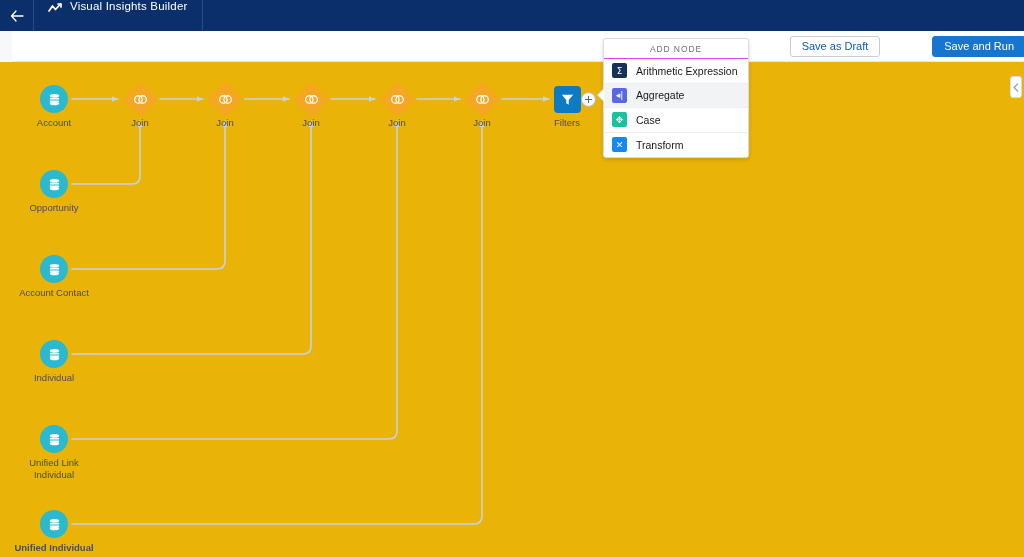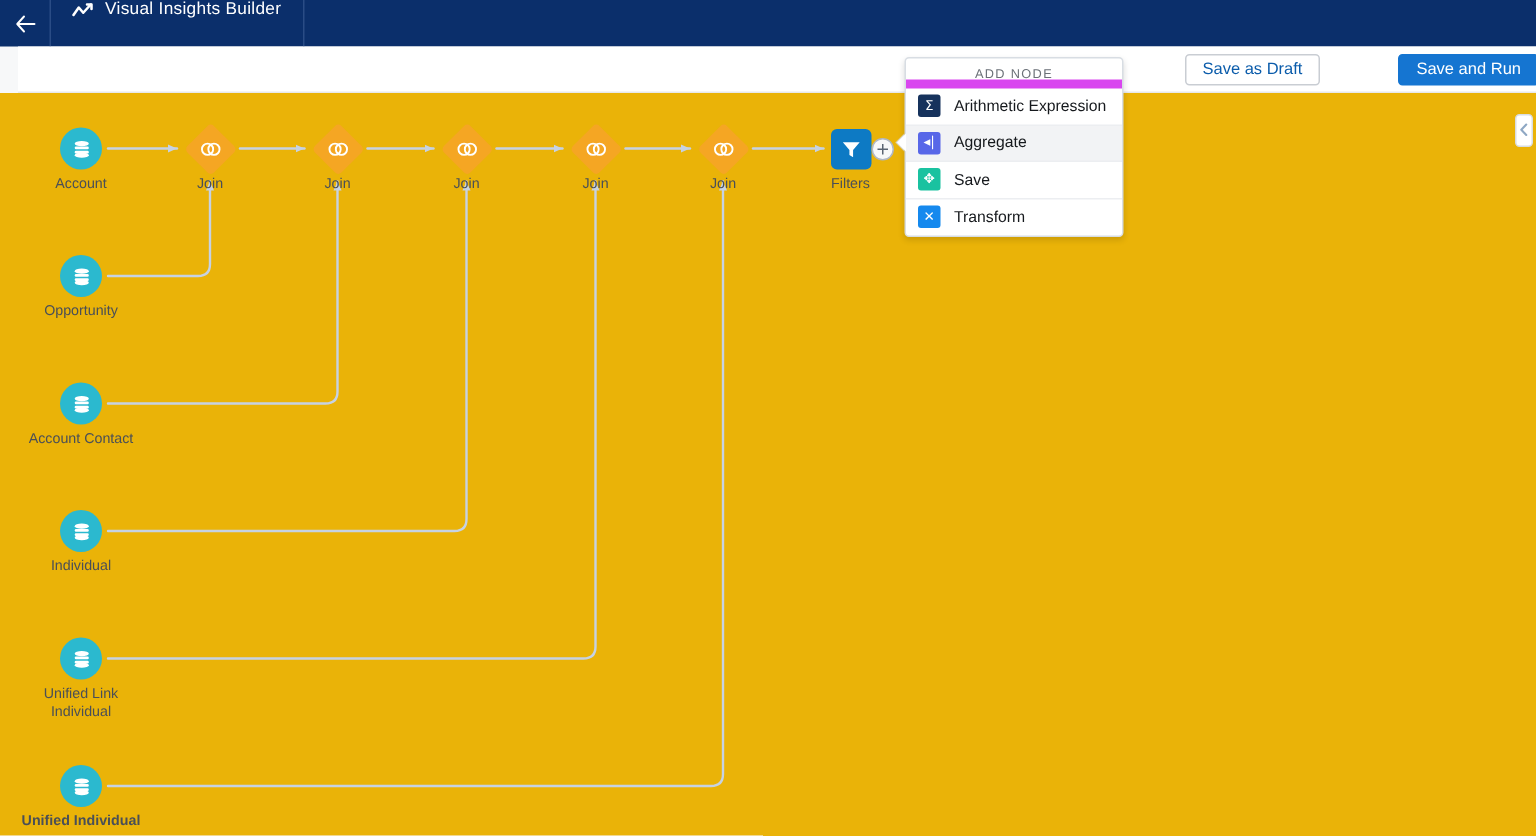--- a/index.html
+++ b/index.html
@@ -92,21 +92,21 @@
 
   
   .menu {
     position: absolute; left: 603px; top: 38px; width: 146px;
     background: #fff; border: 1px solid #d8dde3; border-radius: 3px;
     box-shadow: 0 2px 4px rgba(0,0,0,.14); z-index: 40;
   }
   .menu-title {
     height: 20px; line-height: 20px; text-align: center;
     font-size: 8.5px; letter-spacing: .9px; color: #6b7178;
-    border-bottom: 6px solid #d946ef;
+    border-bottom: 1px solid #d946ef;
   }
   .menu-item {
     display: flex; align-items: center; gap: 9px;
     height: 24.5px; padding: 0 8px; cursor: pointer;
     border-bottom: 1px solid #eceef1;
   }
   .menu-item:last-child { border-bottom: none; }
   .menu-item.active { background: #f2f3f5; }
   .menu-item-label { font-size: 10.5px; color: #16191d; }
   .mi-icon {
@@ -330,21 +330,21 @@
         <div class="menu-item">
           <span class="mi-icon" style="background: rgb(22, 50, 92);">Σ</span>
           <span class="menu-item-label">Arithmetic Expression</span>
         </div>
         <div class="menu-item active">
           <span class="mi-icon" style="background: rgb(88, 103, 232);">◂|</span>
           <span class="menu-item-label">Aggregate</span>
         </div>
         <div class="menu-item">
           <span class="mi-icon" style="background: rgb(26, 194, 160);">✥</span>
-          <span class="menu-item-label">Save</span>
+          <span class="menu-item-label">Case</span>
         </div>
         <div class="menu-item">
           <span class="mi-icon" style="background: rgb(21, 137, 238);">✕</span>
           <span class="menu-item-label">Transform</span>
         </div>
       </div>
   </div>
 
 </div>
 

